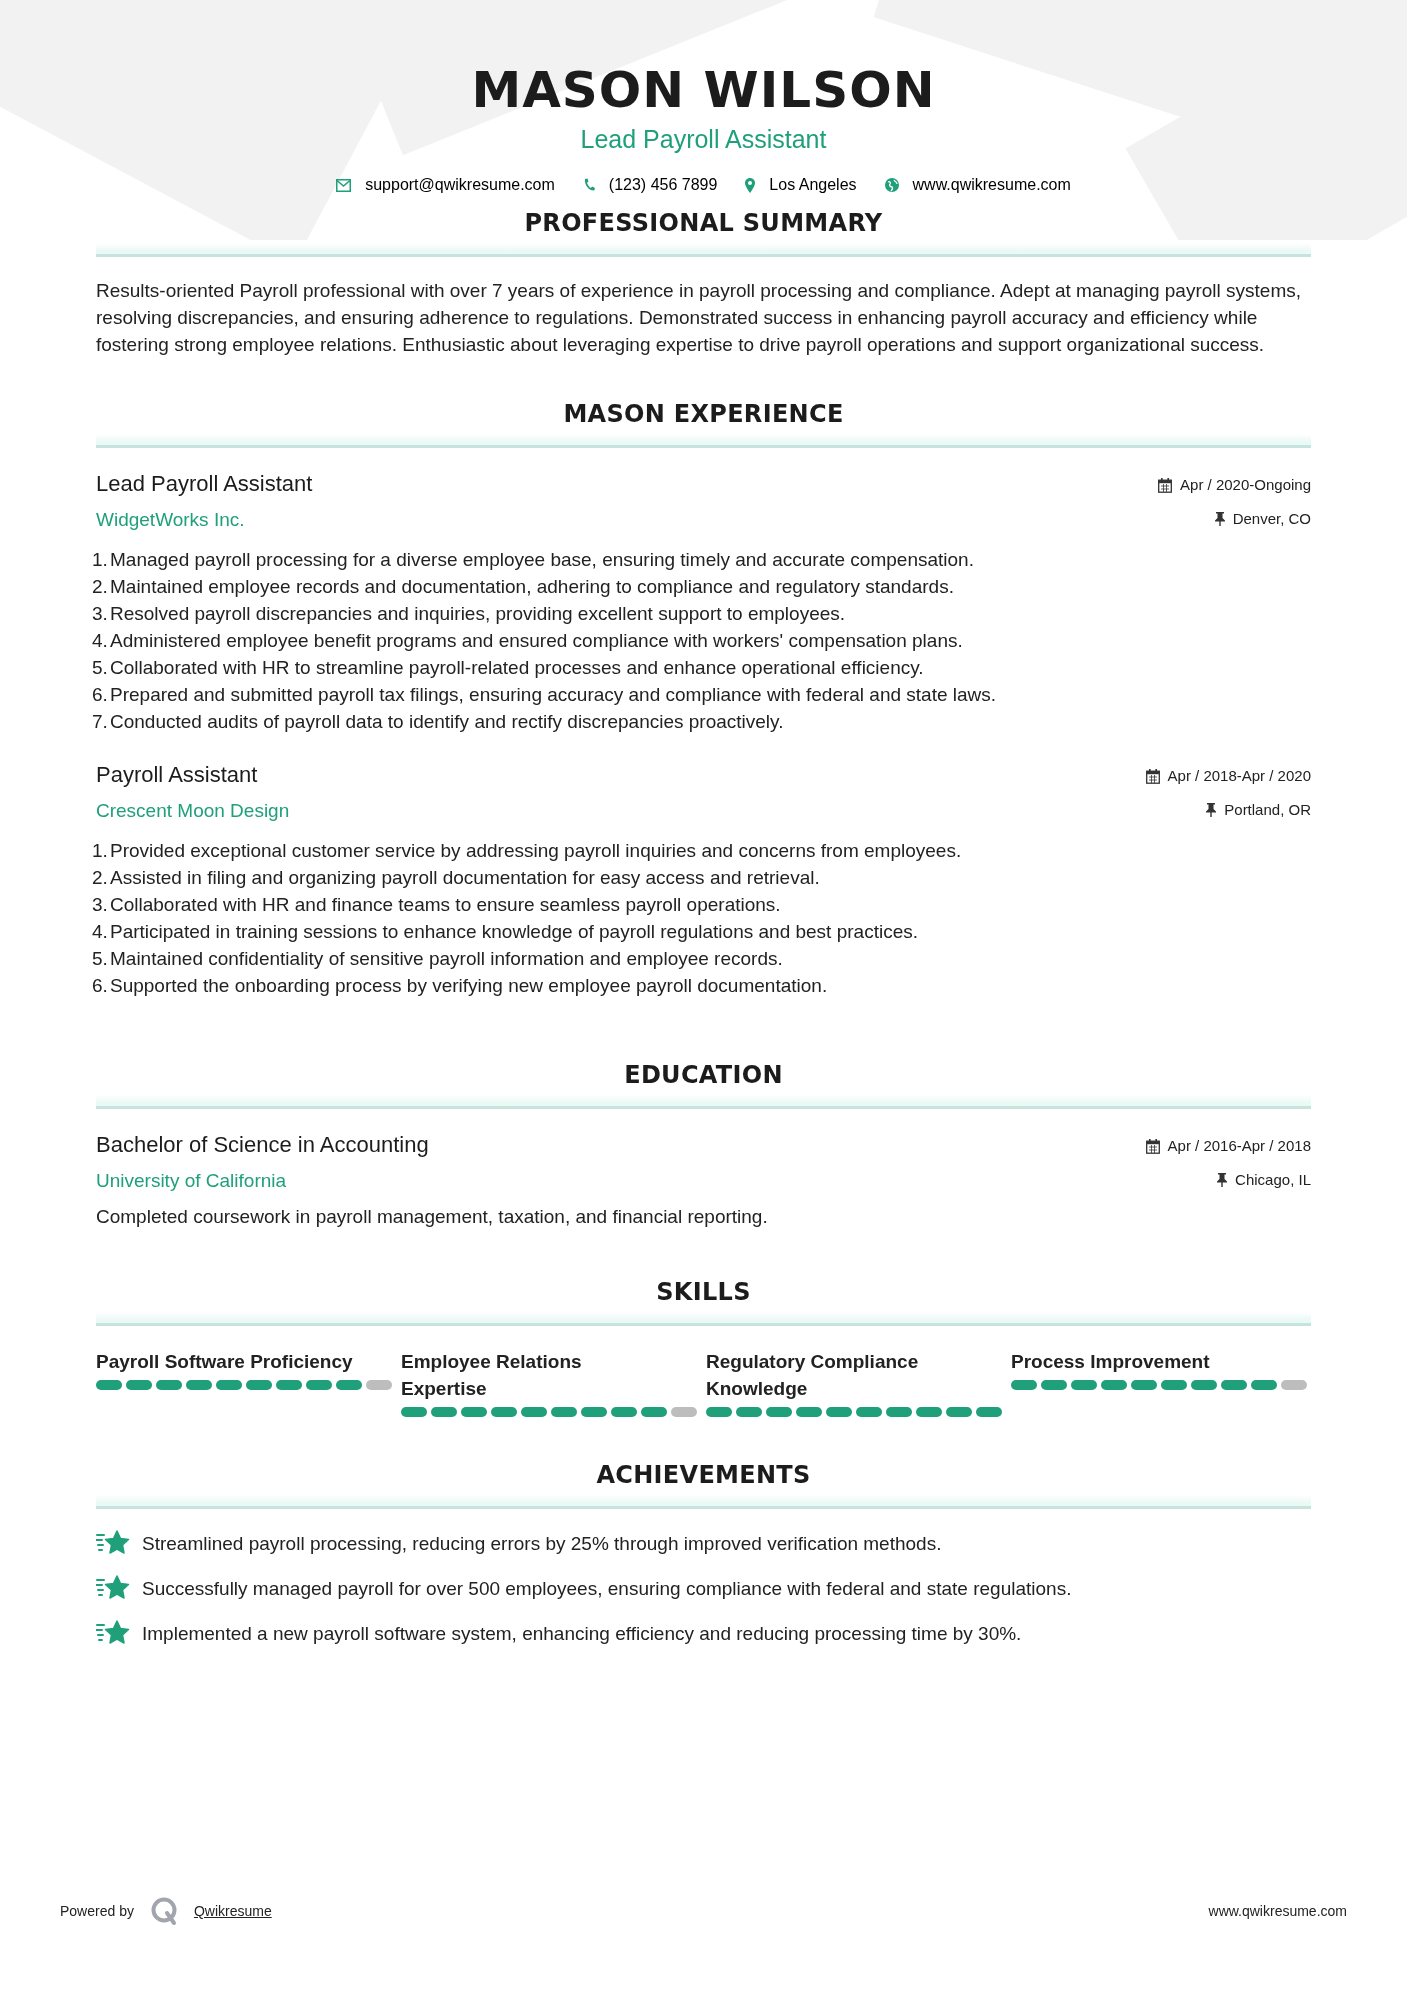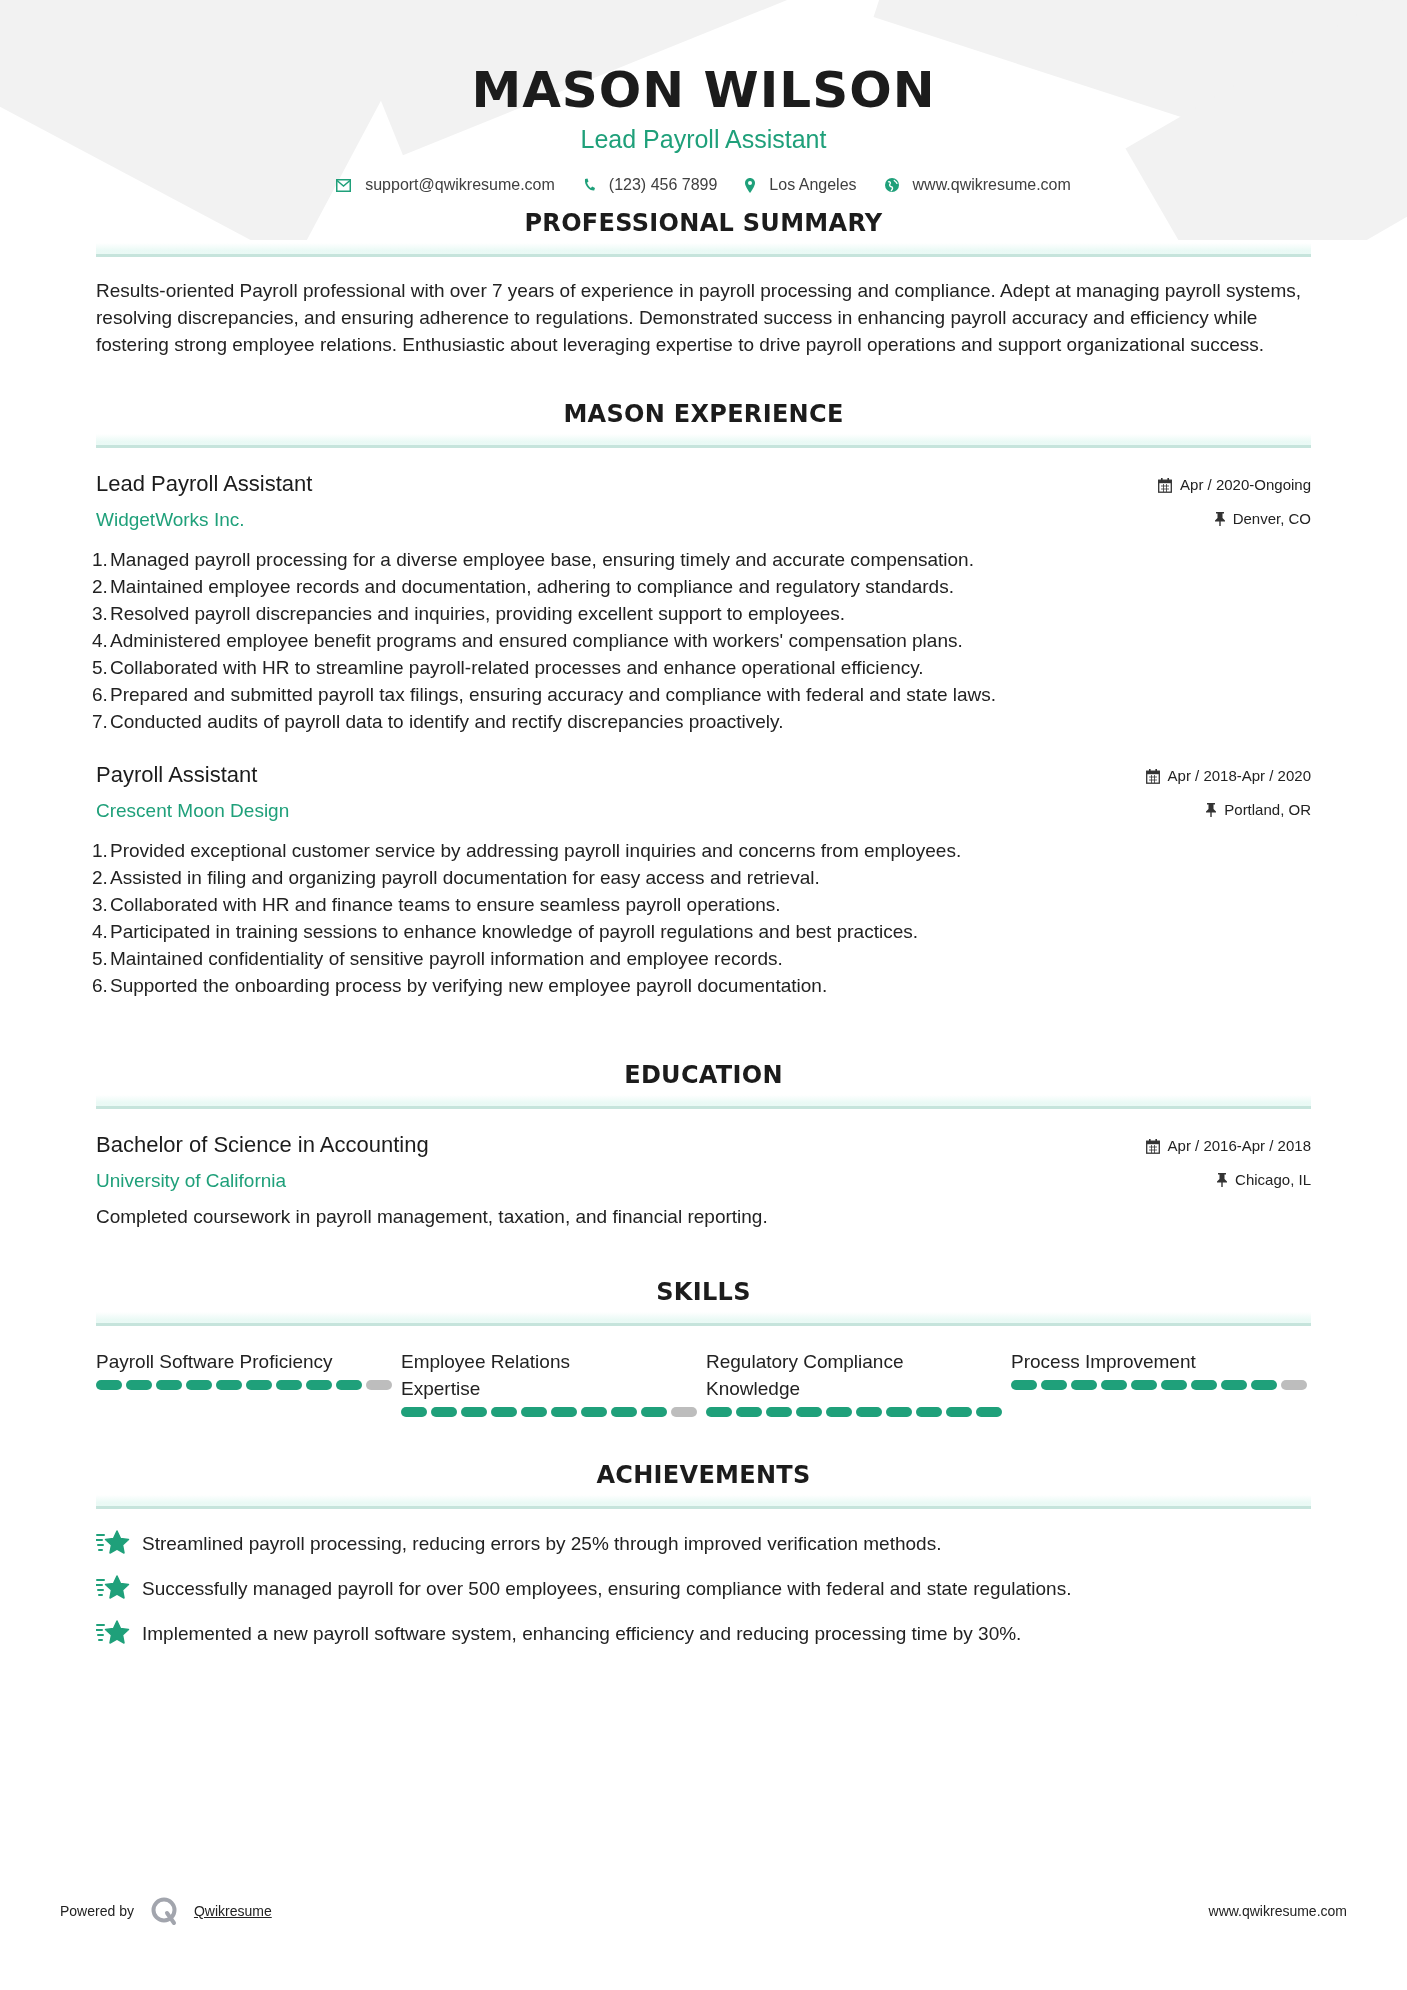--- a/index.html
+++ b/index.html
@@ -11,21 +11,21 @@
   .s1 { left: -120px; top: -160px; width: 520px; height: 320px; transform: rotate(28deg); background: linear-gradient(180deg,#eeeeee,#fbfbfb); }
   .s2 { left: 330px; top: -220px; width: 460px; height: 300px; transform: rotate(-22deg); background: linear-gradient(160deg,#f4f4f4,#ffffff); }
   .s3 { left: 900px; top: -150px; width: 560px; height: 260px; transform: rotate(18deg); background: linear-gradient(200deg,#ececec,#fcfcfc); }
   .s4 { left: 1150px; top: 40px; width: 380px; height: 200px; transform: rotate(-30deg); background: linear-gradient(180deg,#f1f1f1,#ffffff); }
 
   .page { position: relative; z-index: 1; padding: 0 96px; }
 
   .header { text-align: center; padding-top: 60px; }
   .name { font-family: "DejaVu Sans", sans-serif; font-weight: bold; font-size: 50px; letter-spacing: 1px; color: #1c1c1c; line-height: 60px; }
   .title { color: #1fa07a; font-size: 25px; margin-top: 4px; line-height: 30px; }
-  .contact { display: flex; justify-content: center; align-items: center; gap: 8px; margin-top: 22px; font-size: 16px; color: #404040; }
+  .contact { display: flex; justify-content: center; align-items: center; gap: 8px; margin-top: 22px; font-size: 16px; color: #000000; }
   .contact .item { display: flex; align-items: center; margin: 0 10px; }
   .contact .ic { color: #1fa07a; margin-right: 14px; display: inline-flex; }
 
   .section-head { text-align: center; margin-top: 30px; }
   .section-head h2 { font-family: "DejaVu Sans", sans-serif; font-size: 24px; font-weight: bold; color: #1c1c1c; letter-spacing: 0.3px; padding-bottom: 10px; }
   .section-line { height: 14px; background: linear-gradient(180deg, rgba(220,245,238,0) 0%, rgba(225,247,241,0.7) 70%); border-bottom: 3px solid #c6e4dc; margin-top: -4px; }
 
   .summary { font-size: 19px; line-height: 27px; color: #222; margin-top: 20px; }
 
   .job { margin-top: 22px; }
@@ -36,21 +36,21 @@
   .meta .mi { margin-right: 8px; display: inline-flex; }
   .meta-date { margin-top: 4px; margin-left: 32px; }
   .meta-loc { margin-top: 12px; }
   ol.bul { list-style: none; margin-top: 12px; font-size: 19px; line-height: 27px; color: #222; }
   ol.bul li { display: flex; }
   ol.bul .num { width: 18px; flex-shrink: 0; margin-left: -4px; }
 
   .edu-desc { font-size: 19px; line-height: 27px; margin-top: 8px; }
 
   .skills { display: flex; justify-content: space-between; margin-top: 22px; }
-  .skill { width: 300px; }
+  .skill { width: 300px; font-weight: bold; }
   .skill-name { font-size: 19px; line-height: 27px; color: #222; min-height: 27px; }
   .dots { display: flex; gap: 4px; margin-top: 5px; }
   .dot { width: 26px; height: 10px; border-radius: 5px; background: #1fa07a; }
   .dot.off { background: #bdbdbd; }
 
   .ach-list { margin-top: 20px; }
   .ach { display: flex; align-items: center; font-size: 19px; line-height: 27px; margin-bottom: 17px; }
   .ach .star { width: 34px; height: 28px; margin-right: 12px; flex-shrink: 0; }
 
   .footer { position: absolute; left: 60px; right: 60px; top: 1896px; display: flex; justify-content: space-between; align-items: center; font-size: 14px; color: #222; }

